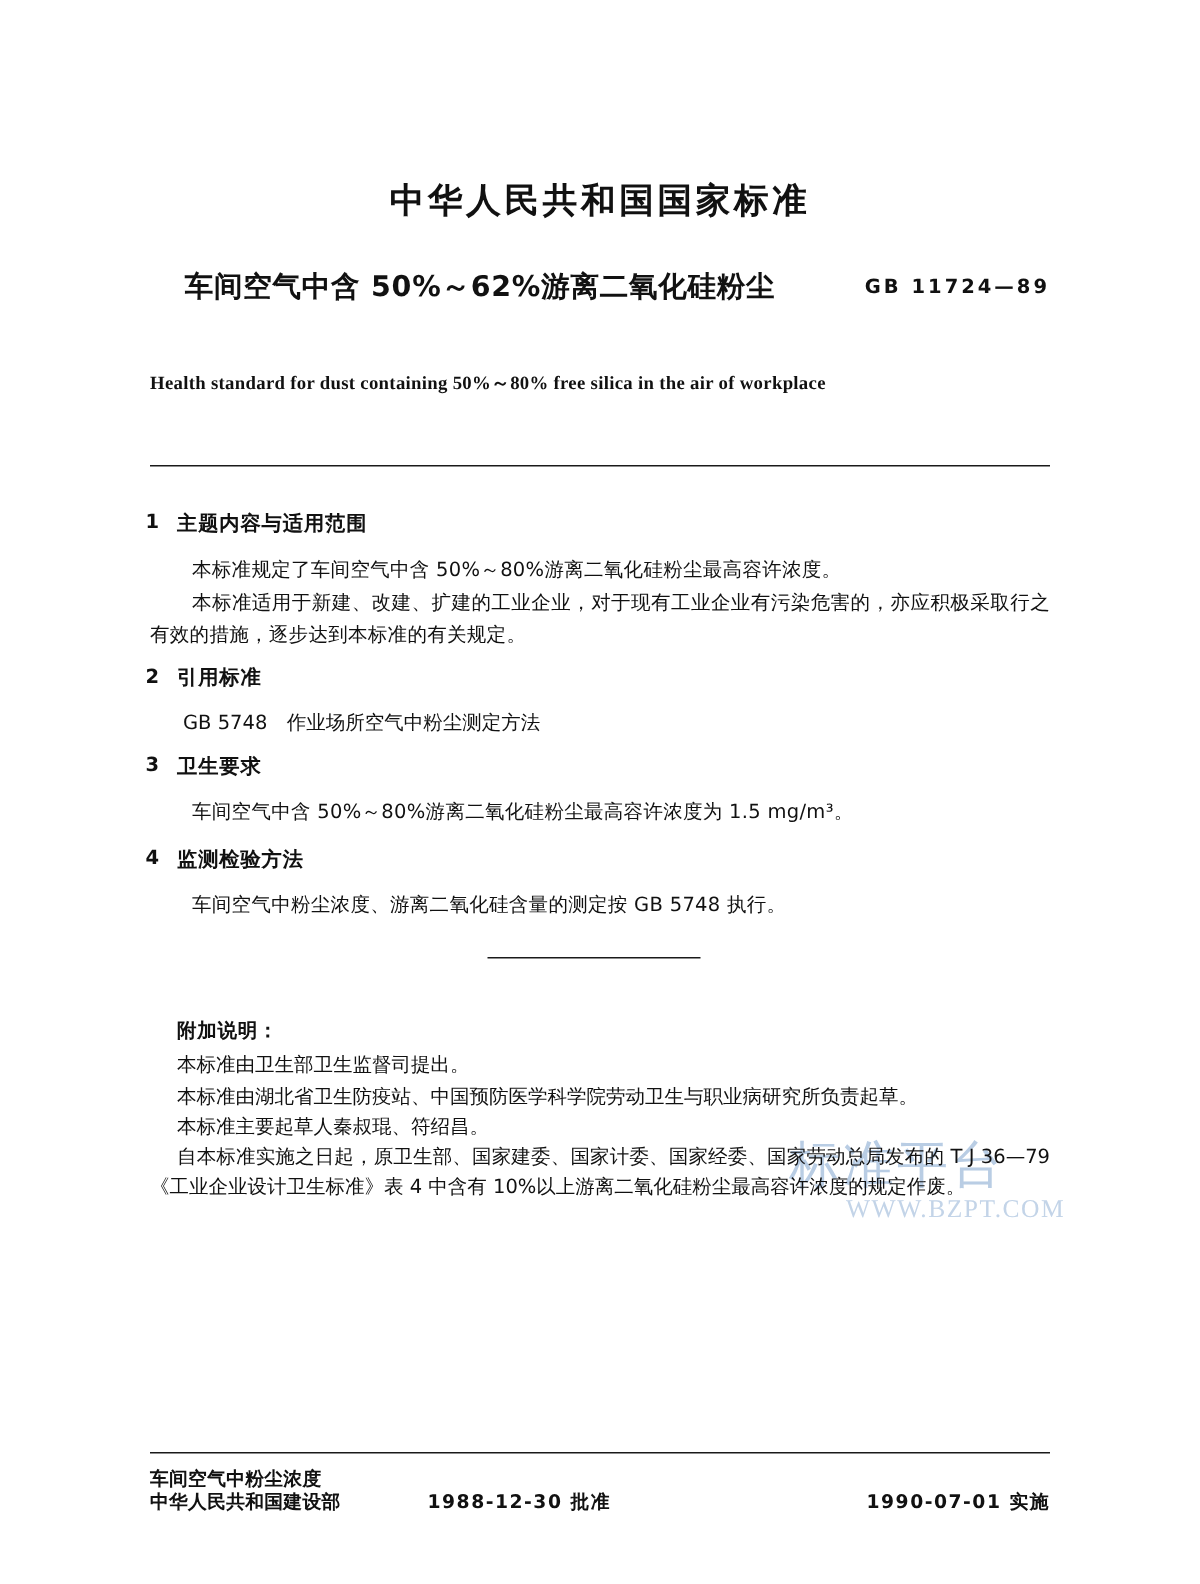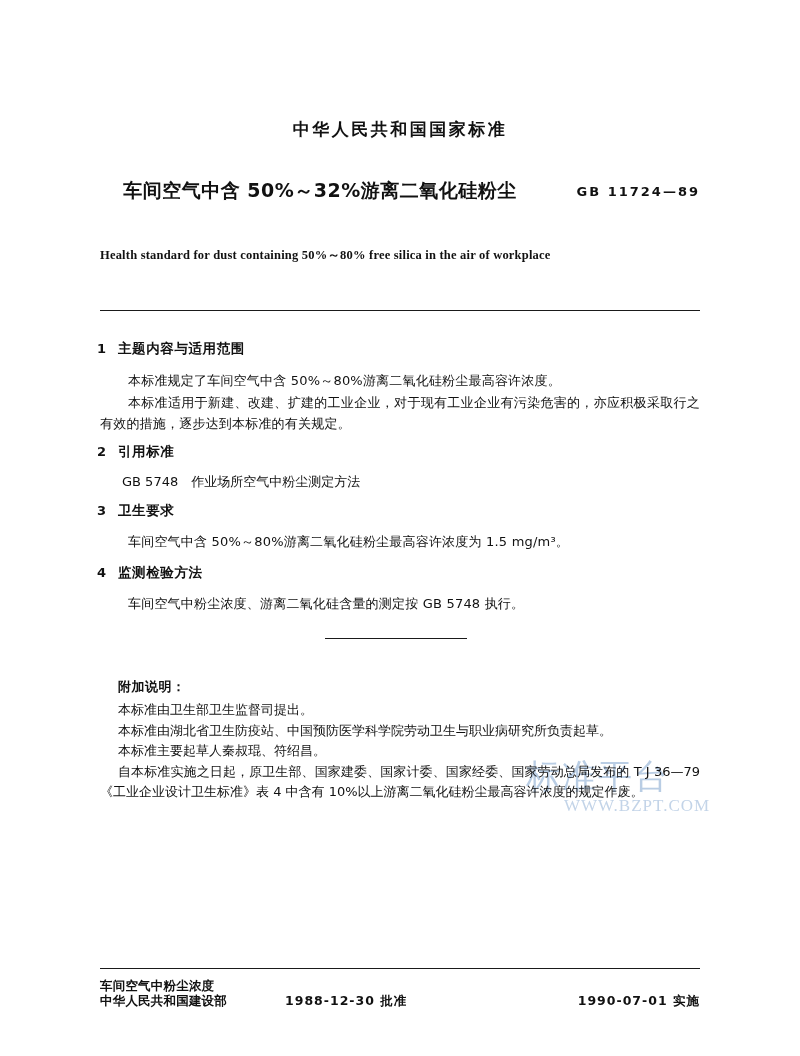--- a/index.html
+++ b/index.html
@@ -63,21 +63,21 @@
   }
 
   .national-title {
     position: absolute;
     left: 0;
     top: 118px;
     width: 800px;
     text-align: center;
     font-family: "DejaVu Sans", "Liberation Sans", sans-serif;
     font-weight: bold;
-    font-size: 17px;
+    font-size: 23px;
     letter-spacing: 2.5px;
   }
 
   .title-block {
     position: absolute;
     left: 100px;
     top: 178px;
     width: 600px;
   }
   .title-row {
@@ -263,21 +263,21 @@
     <div class="wm-big">标准平台</div>
     <div class="wm-small">WWW.BZPT.COM</div>
   </div>
 
   <div class="content">
 
     <div class="national-title">中华人民共和国国家标准</div>
 
     <div class="title-block">
       <div class="title-row">
-        <div class="main-title">车间空气中含 50%～32%游离二氧化硅粉尘</div>
+        <div class="main-title">车间空气中含 50%～62%游离二氧化硅粉尘</div>
         <div class="std-number">GB 11724—89</div>
       </div>
     </div>
 
     <div class="english-title">Health standard for dust containing 50%～80% free silica in the air of workplace</div>
 
     <div class="rule-full rule-top"></div>
 
     <div class="clause-num" style="top:341px;">1</div>
     <div class="clause-heading clause-title" style="top:340px;">主题内容与适用范围</div>

